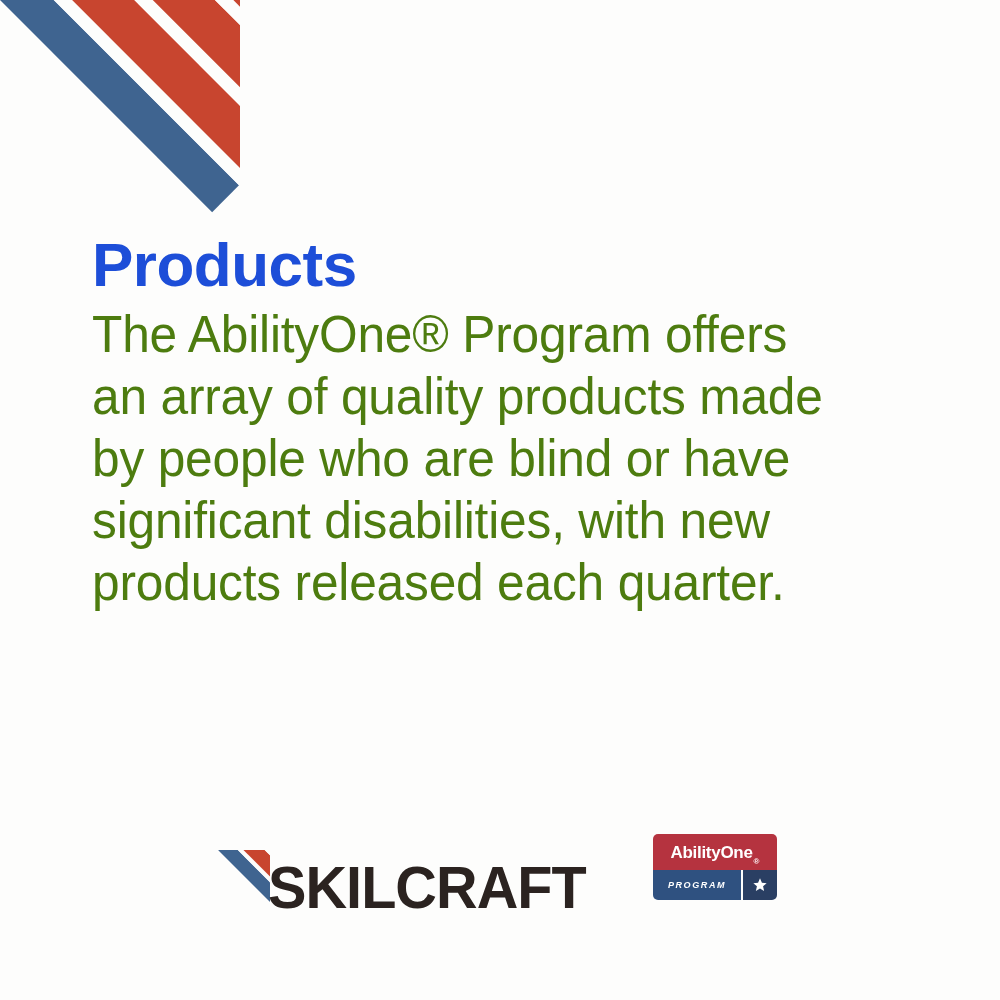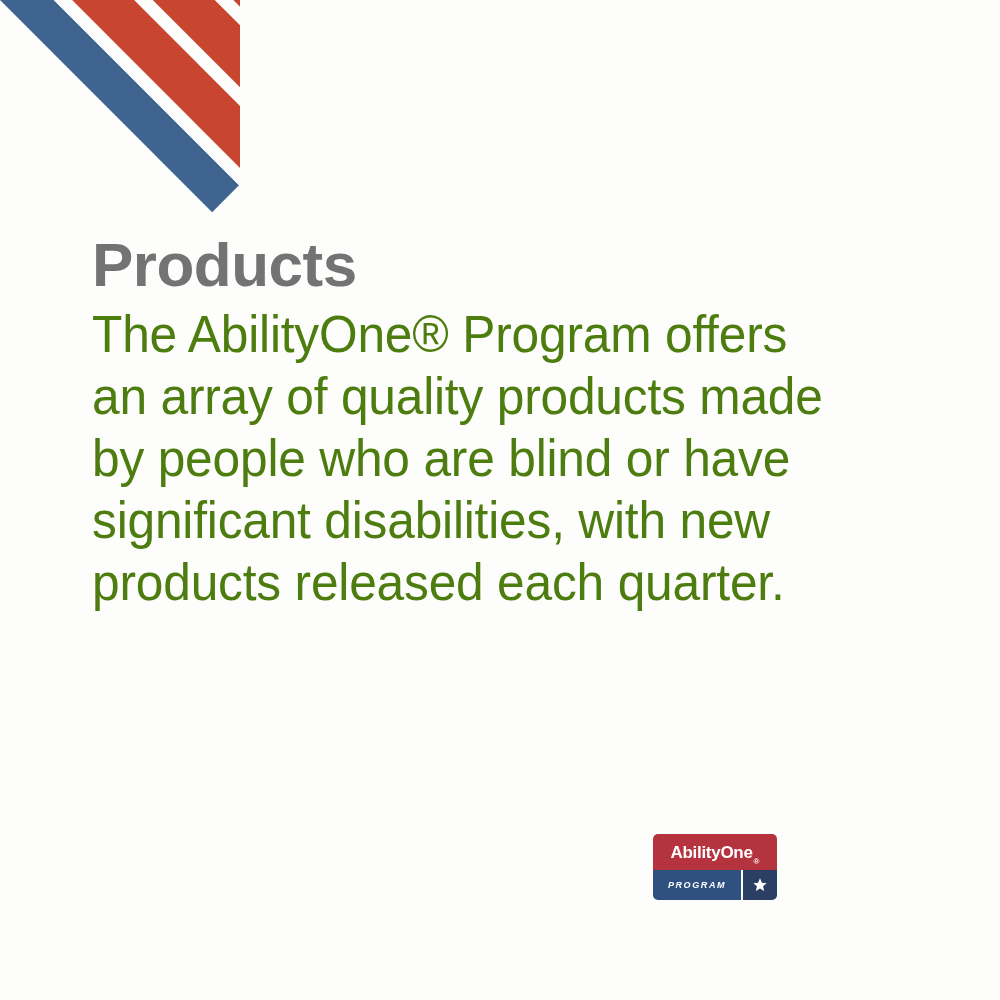--- a/index.html
+++ b/index.html
@@ -37,21 +37,21 @@
   }
 
   
   #page-title {
     position: absolute;
     left: 92px;
     top: 192px;
     font-size: 62px;
     font-weight: bold;
     line-height: 1.0;
-    color: #737373;
+    color: #1d4ed8;
     letter-spacing: -0.5px;
     white-space: nowrap;
   }
 
   
   #body-copy {
     position: absolute;
     left: 92px;
     top: 303px;
     width: 760px;
@@ -194,20 +194,44 @@
   <div id="body-copy">
     <span class="copy-line">The AbilityOne® Program offers</span>
     <span class="copy-line">an array of quality products made</span>
     <span class="copy-line">by people who are blind or have</span>
     <span class="copy-line">significant disabilities, with new</span>
     <span class="copy-line">products released each quarter.</span>
   </div>
 
   <div id="logo-row">
 
+    <div id="skilcraft-logo">
+      <svg id="skilcraft-mark" viewBox="0 0 52 62">
+        <defs>
+          <clipPath id="scClip">
+            <path d="M0 0 H52 V62 H18 Z"></path>
+          </clipPath>
+        </defs>
+        <g clip-path="url(#scClip)">
+          <rect x="0" y="0" width="52" height="62" fill="#fdfdfc"></rect>
+          <g transform="rotate(-45 0 0)">
+            <g transform="translate(-80,-80)">
+              <rect x="80" y="0" width="14" height="240" fill="#3f6490"></rect>
+              <rect x="94" y="0" width="4" height="240" fill="#fdfdfc"></rect>
+              <rect x="98" y="0" width="15" height="240" fill="#c8452f"></rect>
+              <rect x="113" y="0" width="4" height="240" fill="#fdfdfc"></rect>
+              <rect x="117" y="0" width="15" height="240" fill="#c8452f"></rect>
+              <rect x="132" y="0" width="4" height="240" fill="#fdfdfc"></rect>
+              <rect x="136" y="0" width="15" height="240" fill="#c8452f"></rect>
+            </g>
+          </g>
+        </g>
+      </svg>
+      <span id="skilcraft-wordmark">SKILCRAFT</span>
+    </div>
 
     <div id="abilityone-logo">
       <div id="abilityone-top">
         <span id="abilityone-wordmark">AbilityOne</span>
         <span id="abilityone-reg">®</span>
       </div>
       <div id="abilityone-bottom">
         <div id="abilityone-program">PROGRAM</div>
         <div id="abilityone-star-box">
           <svg width="16" height="16" viewBox="0 0 24 24">

